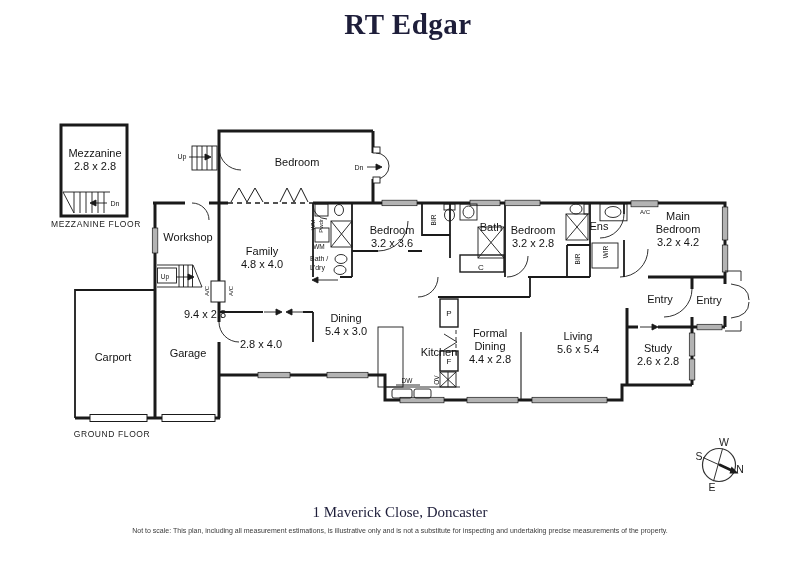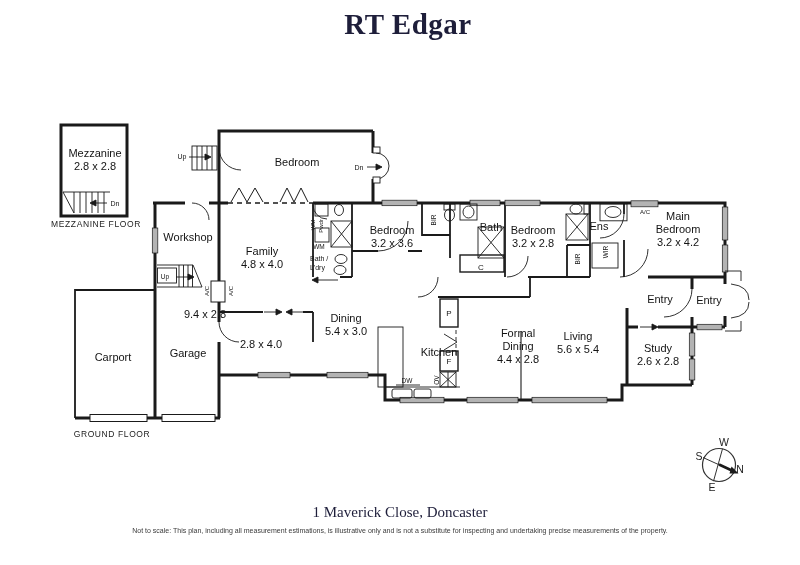--- a/index.html
+++ b/index.html
@@ -7,21 +7,21 @@
         font-family:"Liberation Sans",sans-serif;color:#141414;}
   .brand{position:absolute;left:0;right:0;top:8px;text-align:center;
          font-family:"Liberation Serif",serif;font-weight:700;font-size:29px;
          color:#1e1e3a;letter-spacing:.5px;margin-left:16px;}
   svg.plan{position:absolute;left:0;top:0;}
   .lbl{position:absolute;transform:translate(-50%,-50%);text-align:center;
        font-size:11px;line-height:1.18;white-space:nowrap;}
   .lbl span{display:block;}
   .lbl span:empty{display:none;}
   .wrap{white-space:normal;width:62px;}
-  .w52{white-space:normal;width:52px;margin-left:28px;}
+  .w52{white-space:normal;width:52px;}
   .sm{position:absolute;transform:translate(-50%,-50%);font-size:7px;white-space:nowrap;}
   .v{transform:translate(-50%,-50%) rotate(-90deg);}
   .f6{font-size:6px;}.f65{font-size:6.5px;}.f8{font-size:8px;}
   .pre{white-space:pre-line;transform:translate(0,-50%);text-align:left;line-height:1.3;}
   .floor{position:absolute;transform:translate(-50%,-50%);font-size:8.5px;
          letter-spacing:.6px;color:#222;white-space:nowrap;}
   .addr{position:absolute;left:0;right:0;top:504px;text-align:center;
         font-family:"Liberation Serif",serif;font-weight:400;font-size:15px;color:#1e1e3a;}
   .disc{position:absolute;left:0;right:0;top:527px;text-align:center;font-size:7px;color:#3a3a3a;}
 </style>

